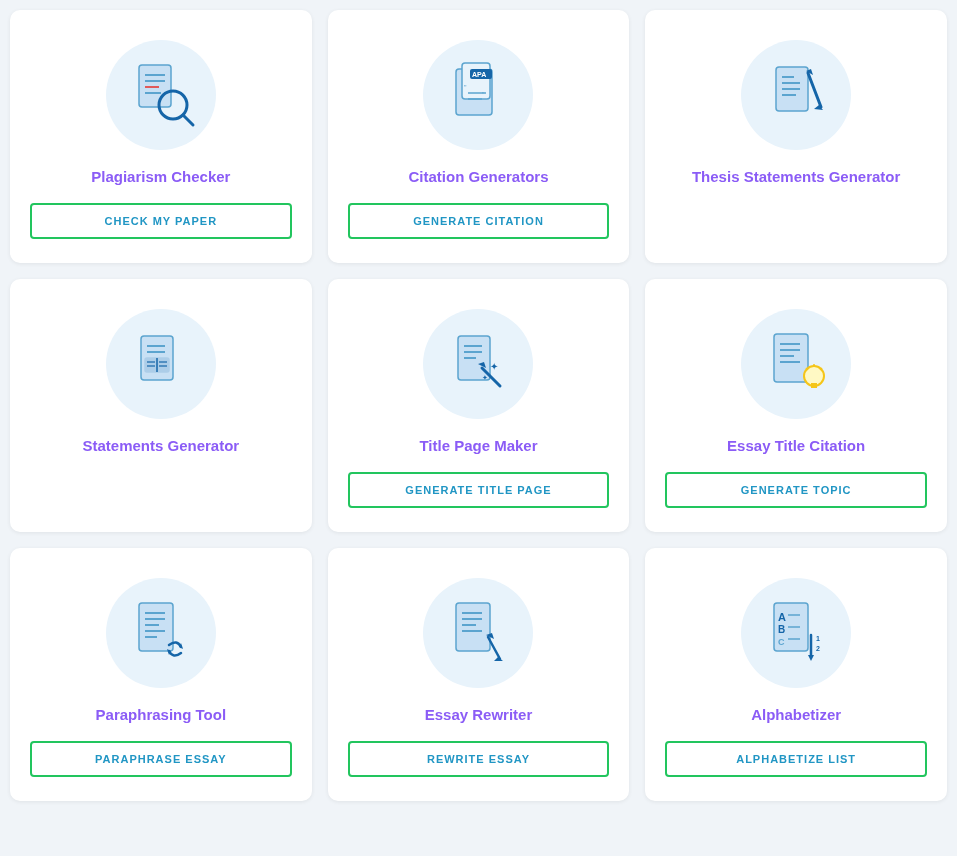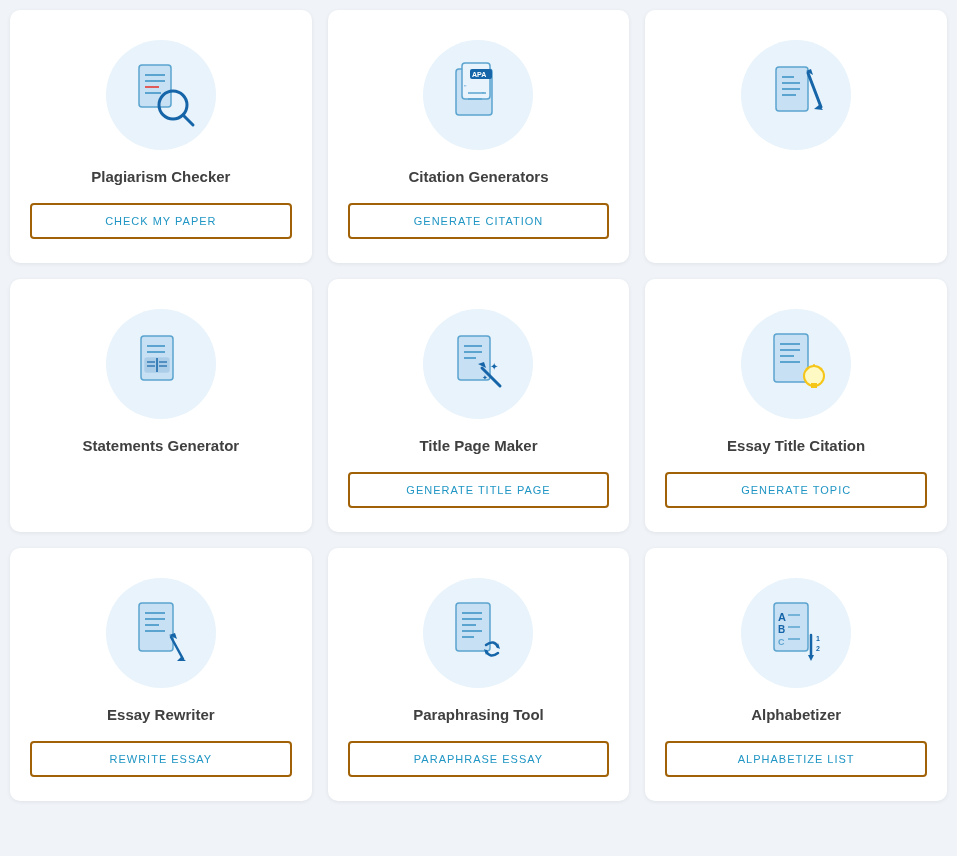--- a/index.html
+++ b/index.html
@@ -30,30 +30,30 @@
       border-radius: 50%;
       background: #e8f3fb;
       display: flex;
       align-items: center;
       justify-content: center;
       margin-bottom: 18px;
     }
     .card-title {
       font-size: 15px;
       font-weight: 700;
-      color: #404040;
+      color: #8b5cf6;
       text-align: center;
       margin-bottom: 18px;
     }
     .card-btn {
-      border: 2px solid #a16207;
+      border: 2px solid #22c55e;
       background: #fff;
       color: #2196c4;
       font-size: 11px;
-      font-weight: 400;
+      font-weight: 700;
       letter-spacing: 1px;
       text-transform: uppercase;
       padding: 10px 28px;
       border-radius: 4px;
       cursor: pointer;
       width: 100%;
       transition: background 0.15s;
     }
     svg text {
       font-family: 'Segoe UI', Arial, sans-serif;
@@ -104,20 +104,21 @@
         <line x1="26" y1="22" x2="38" y2="22" stroke="#5ba4cf" stroke-width="2"></line>
         <line x1="26" y1="28" x2="44" y2="28" stroke="#5ba4cf" stroke-width="2"></line>
         <line x1="26" y1="34" x2="44" y2="34" stroke="#5ba4cf" stroke-width="2"></line>
         <line x1="26" y1="40" x2="40" y2="40" stroke="#5ba4cf" stroke-width="2"></line>
 
         <line x1="52" y1="18" x2="65" y2="52" stroke="#1565a8" stroke-width="3" stroke-linecap="round"></line>
         <polygon points="50,16 55,14 57,20" fill="#1565a8"></polygon>
         <polygon points="63,50 67,55 58,54" fill="#1565a8"></polygon>
       </svg>
     </div>
+    <div class="card-title">Thesis Statements Generator</div>
   </div>
 
   <div class="card">
     <div class="icon-circle">
       <svg width="80" height="80" viewBox="0 0 80 80">
         <rect x="20" y="12" width="32" height="44" rx="3" fill="#c8e0f4" stroke="#5ba4cf" stroke-width="1.5"></rect>
         <line x1="26" y1="22" x2="44" y2="22" stroke="#5ba4cf" stroke-width="2"></line>
         <line x1="26" y1="28" x2="44" y2="28" stroke="#5ba4cf" stroke-width="2"></line>
 
         <rect x="24" y="34" width="24" height="14" rx="2" fill="#1565a8" opacity="0.15" stroke="#1565a8" stroke-width="1.5"></rect>
@@ -171,48 +172,48 @@
   </div>
 
   <div class="card">
     <div class="icon-circle">
       <svg width="80" height="80" viewBox="0 0 80 80">
         <rect x="18" y="10" width="34" height="48" rx="3" fill="#c8e0f4" stroke="#5ba4cf" stroke-width="1.5"></rect>
         <line x1="24" y1="20" x2="44" y2="20" stroke="#5ba4cf" stroke-width="2"></line>
         <line x1="24" y1="26" x2="44" y2="26" stroke="#5ba4cf" stroke-width="2"></line>
         <line x1="24" y1="32" x2="38" y2="32" stroke="#5ba4cf" stroke-width="2"></line>
         <line x1="24" y1="38" x2="44" y2="38" stroke="#5ba4cf" stroke-width="2"></line>
-
-        <line x1="50" y1="44" x2="62" y2="66" stroke="#1565a8" stroke-width="2.5" stroke-linecap="round"></line>
-        <polygon points="48,42 54,40 56,46" fill="#1565a8"></polygon>
-        <polygon points="60,64 65,68 56,68" fill="#1565a8"></polygon>
-      </svg>
-    </div>
-    <div class="card-title">Essay Rewriter</div>
-    <button class="card-btn">REWRITE ESSAY</button>
-  </div>
-
-  <div class="card">
-    <div class="icon-circle">
-      <svg width="80" height="80" viewBox="0 0 80 80">
-        <rect x="18" y="10" width="34" height="48" rx="3" fill="#c8e0f4" stroke="#5ba4cf" stroke-width="1.5"></rect>
-        <line x1="24" y1="20" x2="44" y2="20" stroke="#5ba4cf" stroke-width="2"></line>
-        <line x1="24" y1="26" x2="44" y2="26" stroke="#5ba4cf" stroke-width="2"></line>
-        <line x1="24" y1="32" x2="38" y2="32" stroke="#5ba4cf" stroke-width="2"></line>
-        <line x1="24" y1="38" x2="44" y2="38" stroke="#5ba4cf" stroke-width="2"></line>
         <line x1="24" y1="44" x2="36" y2="44" stroke="#5ba4cf" stroke-width="2"></line>
 
         <path d="M 48 52 Q 56 46 60 54" stroke="#1565a8" stroke-width="2.5" fill="none" stroke-linecap="round"></path>
         <polygon points="58,54 62,56 60,50" fill="#1565a8"></polygon>
         <path d="M 60 60 Q 52 66 48 58" stroke="#1565a8" stroke-width="2.5" fill="none" stroke-linecap="round"></path>
         <polygon points="50,58 46,56 48,62" fill="#1565a8"></polygon>
       </svg>
     </div>
     <div class="card-title">Paraphrasing Tool</div>
     <button class="card-btn">PARAPHRASE ESSAY</button>
+  </div>
+
+  <div class="card">
+    <div class="icon-circle">
+      <svg width="80" height="80" viewBox="0 0 80 80">
+        <rect x="18" y="10" width="34" height="48" rx="3" fill="#c8e0f4" stroke="#5ba4cf" stroke-width="1.5"></rect>
+        <line x1="24" y1="20" x2="44" y2="20" stroke="#5ba4cf" stroke-width="2"></line>
+        <line x1="24" y1="26" x2="44" y2="26" stroke="#5ba4cf" stroke-width="2"></line>
+        <line x1="24" y1="32" x2="38" y2="32" stroke="#5ba4cf" stroke-width="2"></line>
+        <line x1="24" y1="38" x2="44" y2="38" stroke="#5ba4cf" stroke-width="2"></line>
+
+        <line x1="50" y1="44" x2="62" y2="66" stroke="#1565a8" stroke-width="2.5" stroke-linecap="round"></line>
+        <polygon points="48,42 54,40 56,46" fill="#1565a8"></polygon>
+        <polygon points="60,64 65,68 56,68" fill="#1565a8"></polygon>
+      </svg>
+    </div>
+    <div class="card-title">Essay Rewriter</div>
+    <button class="card-btn">REWRITE ESSAY</button>
   </div>
 
   <div class="card">
     <div class="icon-circle">
       <svg width="80" height="80" viewBox="0 0 80 80">
         <rect x="18" y="10" width="34" height="48" rx="3" fill="#c8e0f4" stroke="#5ba4cf" stroke-width="1.5"></rect>
         <text x="22" y="28" font-size="11" fill="#1565a8" font-weight="bold">A</text>
         <text x="22" y="40" font-size="10" fill="#1565a8" font-weight="bold">B</text>
         <text x="22" y="52" font-size="9" fill="#5ba4cf" font-weight="bold">C</text>
         <line x1="32" y1="22" x2="44" y2="22" stroke="#5ba4cf" stroke-width="1.5"></line>

